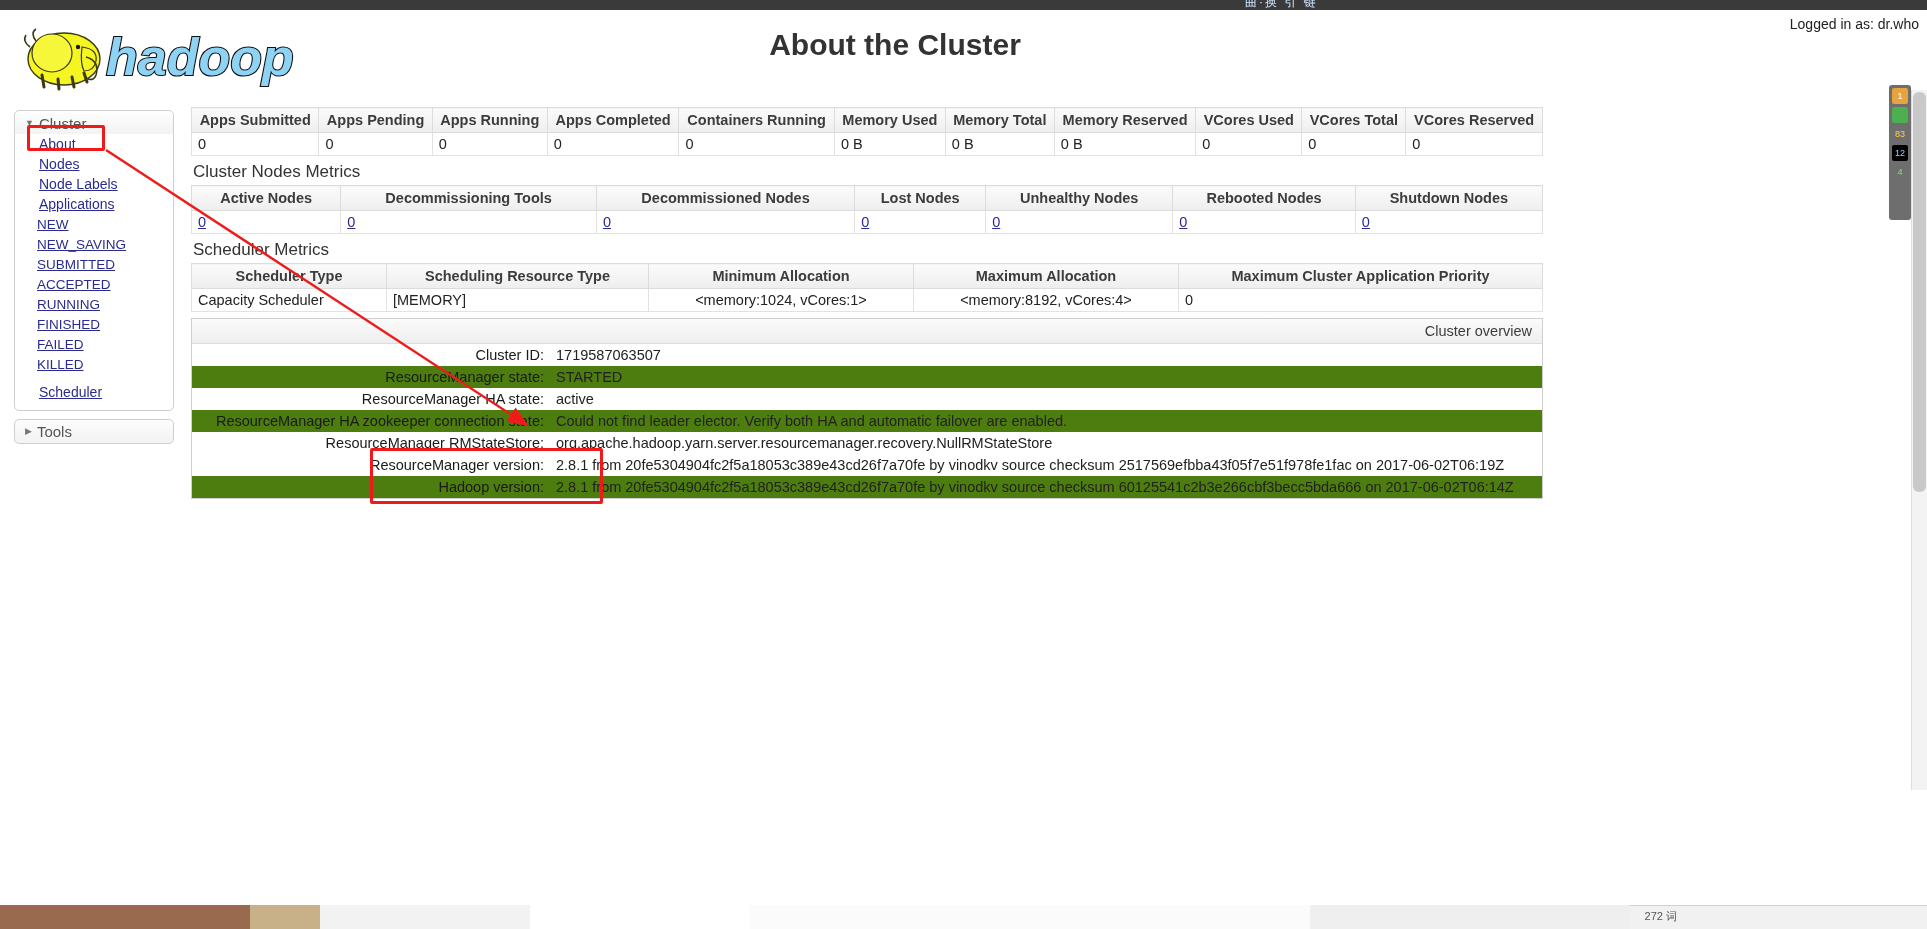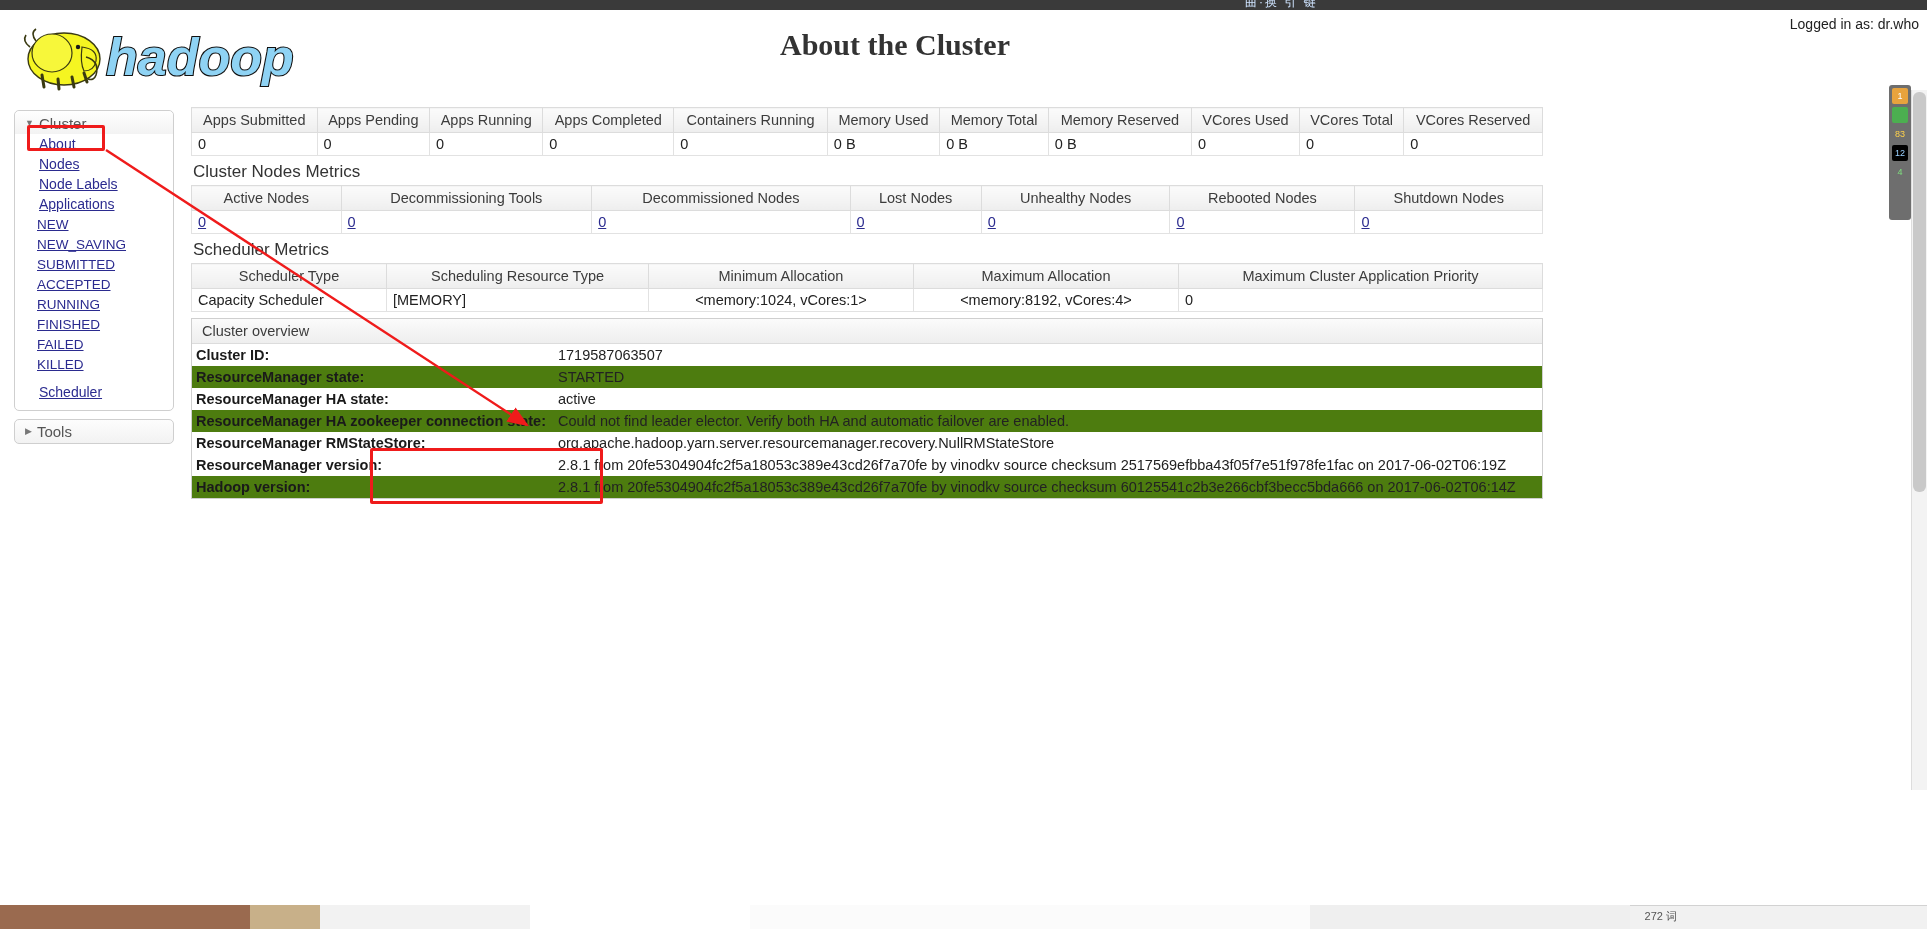--- a/index.html
+++ b/index.html
@@ -33,21 +33,21 @@
   }
 
   
   .logo {
     position: absolute; left: 14px; top: 17px; width: 310px; height: 76px;
   }
   .page-title {
     position: absolute; left: 0; top: 28px; width: 1790px;
     text-align: center;
     font-size: 30px; font-weight: bold; color: #333;
-    font-family: Liberation Serif, serif;
+    font-family: Liberation Sans, sans-serif;
   }
   .logged-in {
     position: absolute; right: 8px; top: 16px;
     font-size: 14px; color: #222;
   }
 
   
   .sidebar {
     position: absolute; left: 14px; top: 110px; width: 160px;
     background: #fff;
@@ -85,47 +85,47 @@
     font-size: 17px; color: #333; margin: 0 0 3px 2px;
     font-family: "Liberation Sans", sans-serif;
   }
   table.metrics {
     width: 100%; border-collapse: collapse; margin-bottom: 6px;
     border: 1px solid #cfcfcf; background: #fff;
   }
   table.metrics th {
     background: linear-gradient(#fbfbfb, #eeeeee);
     border: 1px solid #dcdcdc;
-    font-weight: normal; font-size: 14.5px; color: #3c3c3c;
+    font-weight: bold; font-size: 14.5px; color: #3c3c3c;
     padding: 4px 6px; text-align: center; white-space: nowrap;
   }
   table.metrics td {
     border: 1px solid #e2e2e2;
     font-size: 14.5px; color: #222; padding: 3px 6px; text-align: left;
     white-space: nowrap;
   }
   td.linkval { }
   td.linkval span { color: #2b2b8f; text-decoration: underline; cursor: pointer; }
 
   
   .overview {
     border: 1px solid #cfcfcf; background: #fff; width: 100%;
   }
   .overview-head {
     background: linear-gradient(#fbfbfb, #eeeeee);
     border-bottom: 1px solid #dcdcdc;
-    padding: 4px 10px;
+    text-align: right; padding: 4px 10px;
     font-size: 14.5px; color: #3c3c3c;
   }
   table.kv { width: 100%; border-collapse: collapse; }
   table.kv tr.odd { background: #ffffff; }
   table.kv tr.even { background: #4d7c0f; }
   table.kv td.k {
-    width: 360px; text-align: left; padding: 3px 8px 3px 4px;
-    font-size: 14.5px; font-weight: bold; color: #1a1a1a; white-space: nowrap;
+    width: 360px; text-align: right; padding: 3px 8px 3px 4px;
+    font-size: 14.5px; font-weight: normal; color: #1a1a1a; white-space: nowrap;
   }
   table.kv td.v {
     text-align: left; padding: 3px 4px;
     font-size: 14.5px; color: #222; white-space: nowrap;
   }
 
   
   .scroll-rail {
     position: absolute; right: 0; top: 90px; width: 16px; height: 700px;
     background: #f3f3f3; border-left: 1px solid #dddddd;

